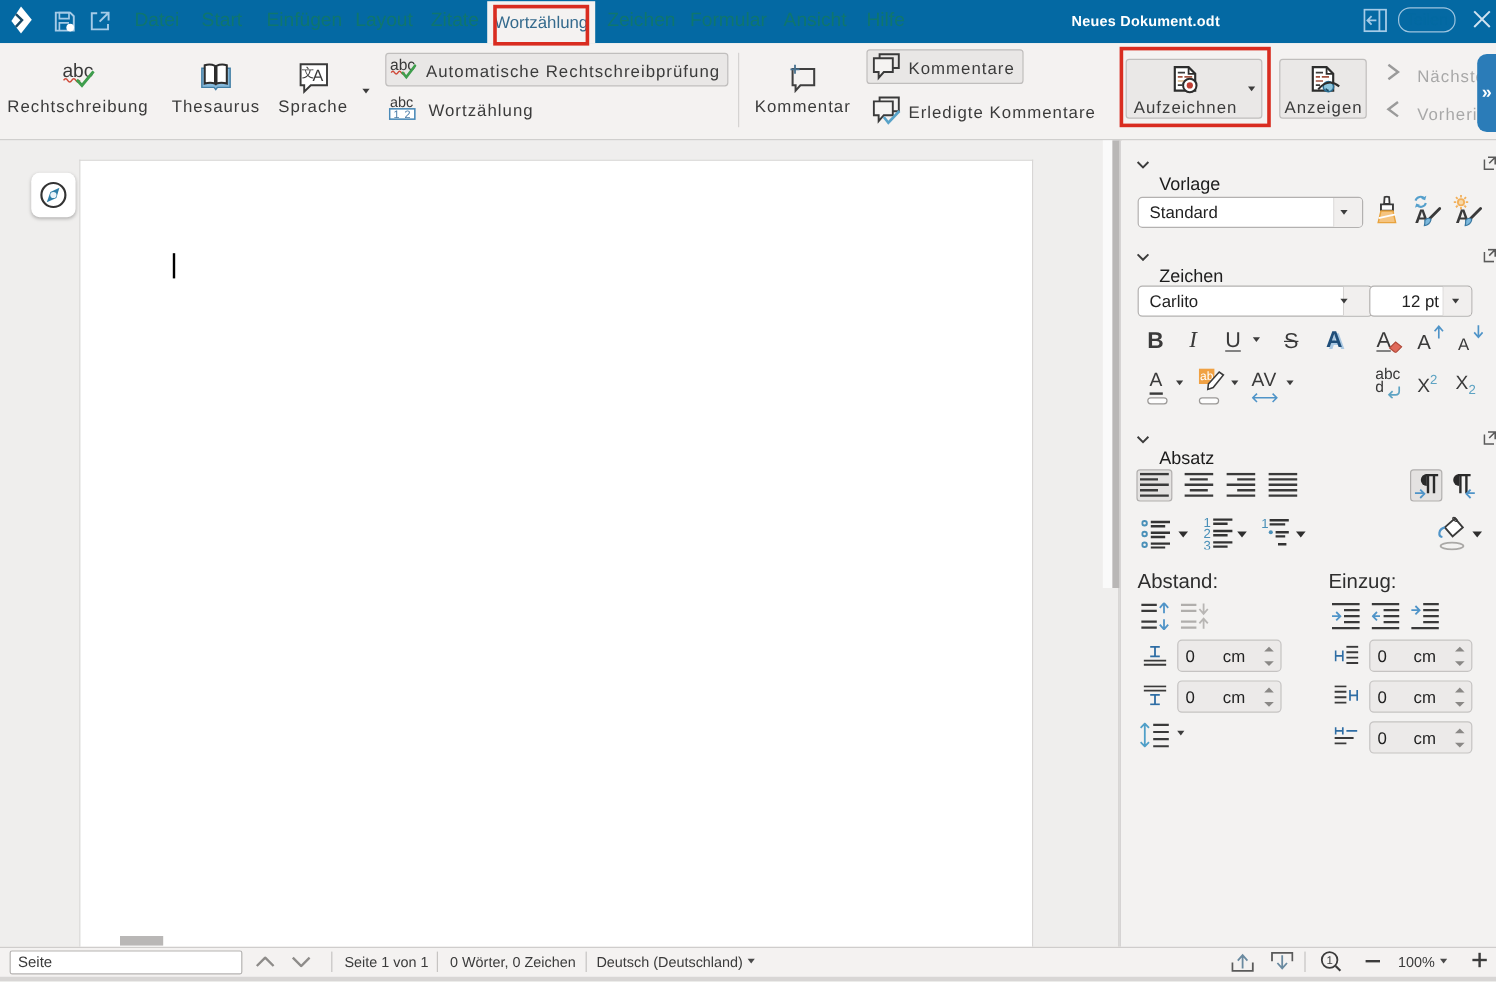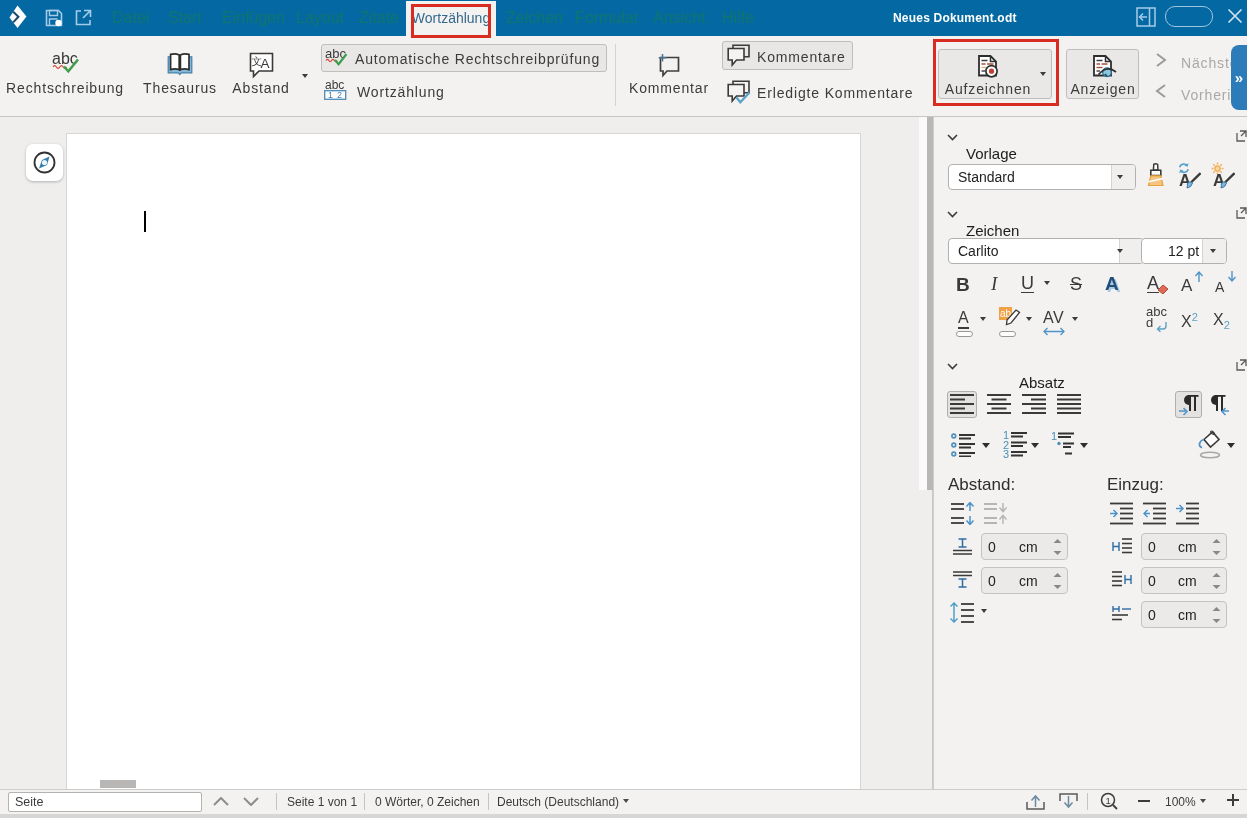--- a/index.html
+++ b/index.html
@@ -91,21 +91,21 @@
     <path d="M23 4.4 Q18.4 3 14.4 4.9 L14.4 19.6 Q18.4 18.2 23 19.6 z" fill="#fff" stroke="#2d2d2d" stroke-width="1.7"></path>
     <path d="M13.8 5.2 V 21" stroke="#2d2d2d" stroke-width="1.5"></path>
   </svg>
   <div class="tlabel tcenter" style="left:120px;top:45px;">Thesaurus</div>
 
   <svg class="abs" style="left:248px;top:15px;" width="27" height="28" viewBox="0 0 27 28">
     <path d="M2.5 2.5 h22 v17.5 h-13.5 l-5.5 5.5 v-5.5 h-3 z" fill="#fff" stroke="#3a3a3a" stroke-width="1.6"></path>
     <text x="3.5" y="13.5" font-size="10.5" fill="#3a3a3a">文</text>
     <text x="12.5" y="16.5" font-size="13.5" fill="#3a3a3a">A</text>
   </svg>
-  <div class="tlabel tcenter" style="left:201px;top:45px;">Abstand</div>
+  <div class="tlabel tcenter" style="left:201px;top:45px;">Sprache</div>
   <div class="dda" style="left:302px;top:38px;"></div>
 
   <div class="tbtn" style="left:321px;top:8px;width:286px;height:28px;"></div>
   <svg class="abs" style="left:325px;top:12px;" width="22" height="21" viewBox="0 0 22 21">
     <text x="0" y="10" font-size="13" fill="#3a3a3a" font-family="Liberation Sans">abc</text>
     <path d="M1 12.5 q1.4 -2.2 2.8 0 q1.4 2.2 2.8 0 q1.4 -2.2 2.8 0 q1.4 2.2 2.8 0" fill="none" stroke="#d04a3a" stroke-width="1.2"></path>
     <path d="M10 12 l3.6 4.2 L21.5 6" fill="none" stroke="#3f9e4d" stroke-width="2.2"></path>
   </svg>
   <div class="tlabel" style="left:355px;top:16px;">Automatische Rechtschreibprüfung</div>
 
@@ -281,21 +281,21 @@
   <div class="abs" style="left:1146px;top:306px;font-size:13px;color:#3a3a3a;line-height:0.85;">abc<br>d</div>
   <svg class="abs" style="left:1155px;top:321px;" width="13" height="11" viewBox="0 0 13 11">
       <path d="M11 1 v4 q0 3 -3 3 H3 M5.5 5 L2.5 8 l3 3" fill="none" stroke="#5da3c3" stroke-width="1.4"></path>
     </svg>
   <div class="abs" style="left:1181px;top:311px;font-size:16px;color:#3a3a3a;">X<sup style="font-size:11px;color:#5da3c3;">2</sup></div>
   <div class="abs" style="left:1213px;top:311px;font-size:16px;color:#3a3a3a;">X<sub style="font-size:11px;color:#5da3c3;">2</sub></div>
 
   <svg class="abs" style="left:947px;top:363px;" width="11" height="7" viewBox="0 0 11 7">
       <path d="M1 1 l4.5 4.5 L10 1" fill="none" stroke="#3c3c3c" stroke-width="1.6"></path>
     </svg>
-  <div class="shead" style="left:1019px;top:358px;">Absatz</div>
+  <div class="shead" style="left:966px;top:358px;">Absatz</div>
   <svg class="abs" style="left:1236px;top:359px;" width="11" height="12" viewBox="0 0 11 12">
       <path d="M1 3 v8 h8 M4 1 h6 v6 M5 6 l5 -5" fill="none" stroke="#5a5a5a" stroke-width="1.3"></path>
     </svg>
 
   <div class="selbtn" style="left:947px;top:391px;width:30px;height:27px;"></div>
   <svg class="abs" style="left:950px;top:394px;" width="25" height="21" viewBox="0 0 25 21">
     <g stroke="#3a3a3a" stroke-width="2">
         <path d="M0 1 h24"></path>
         <path d="M0 5.5 h15"></path>
         <path d="M0 10 h24"></path>

